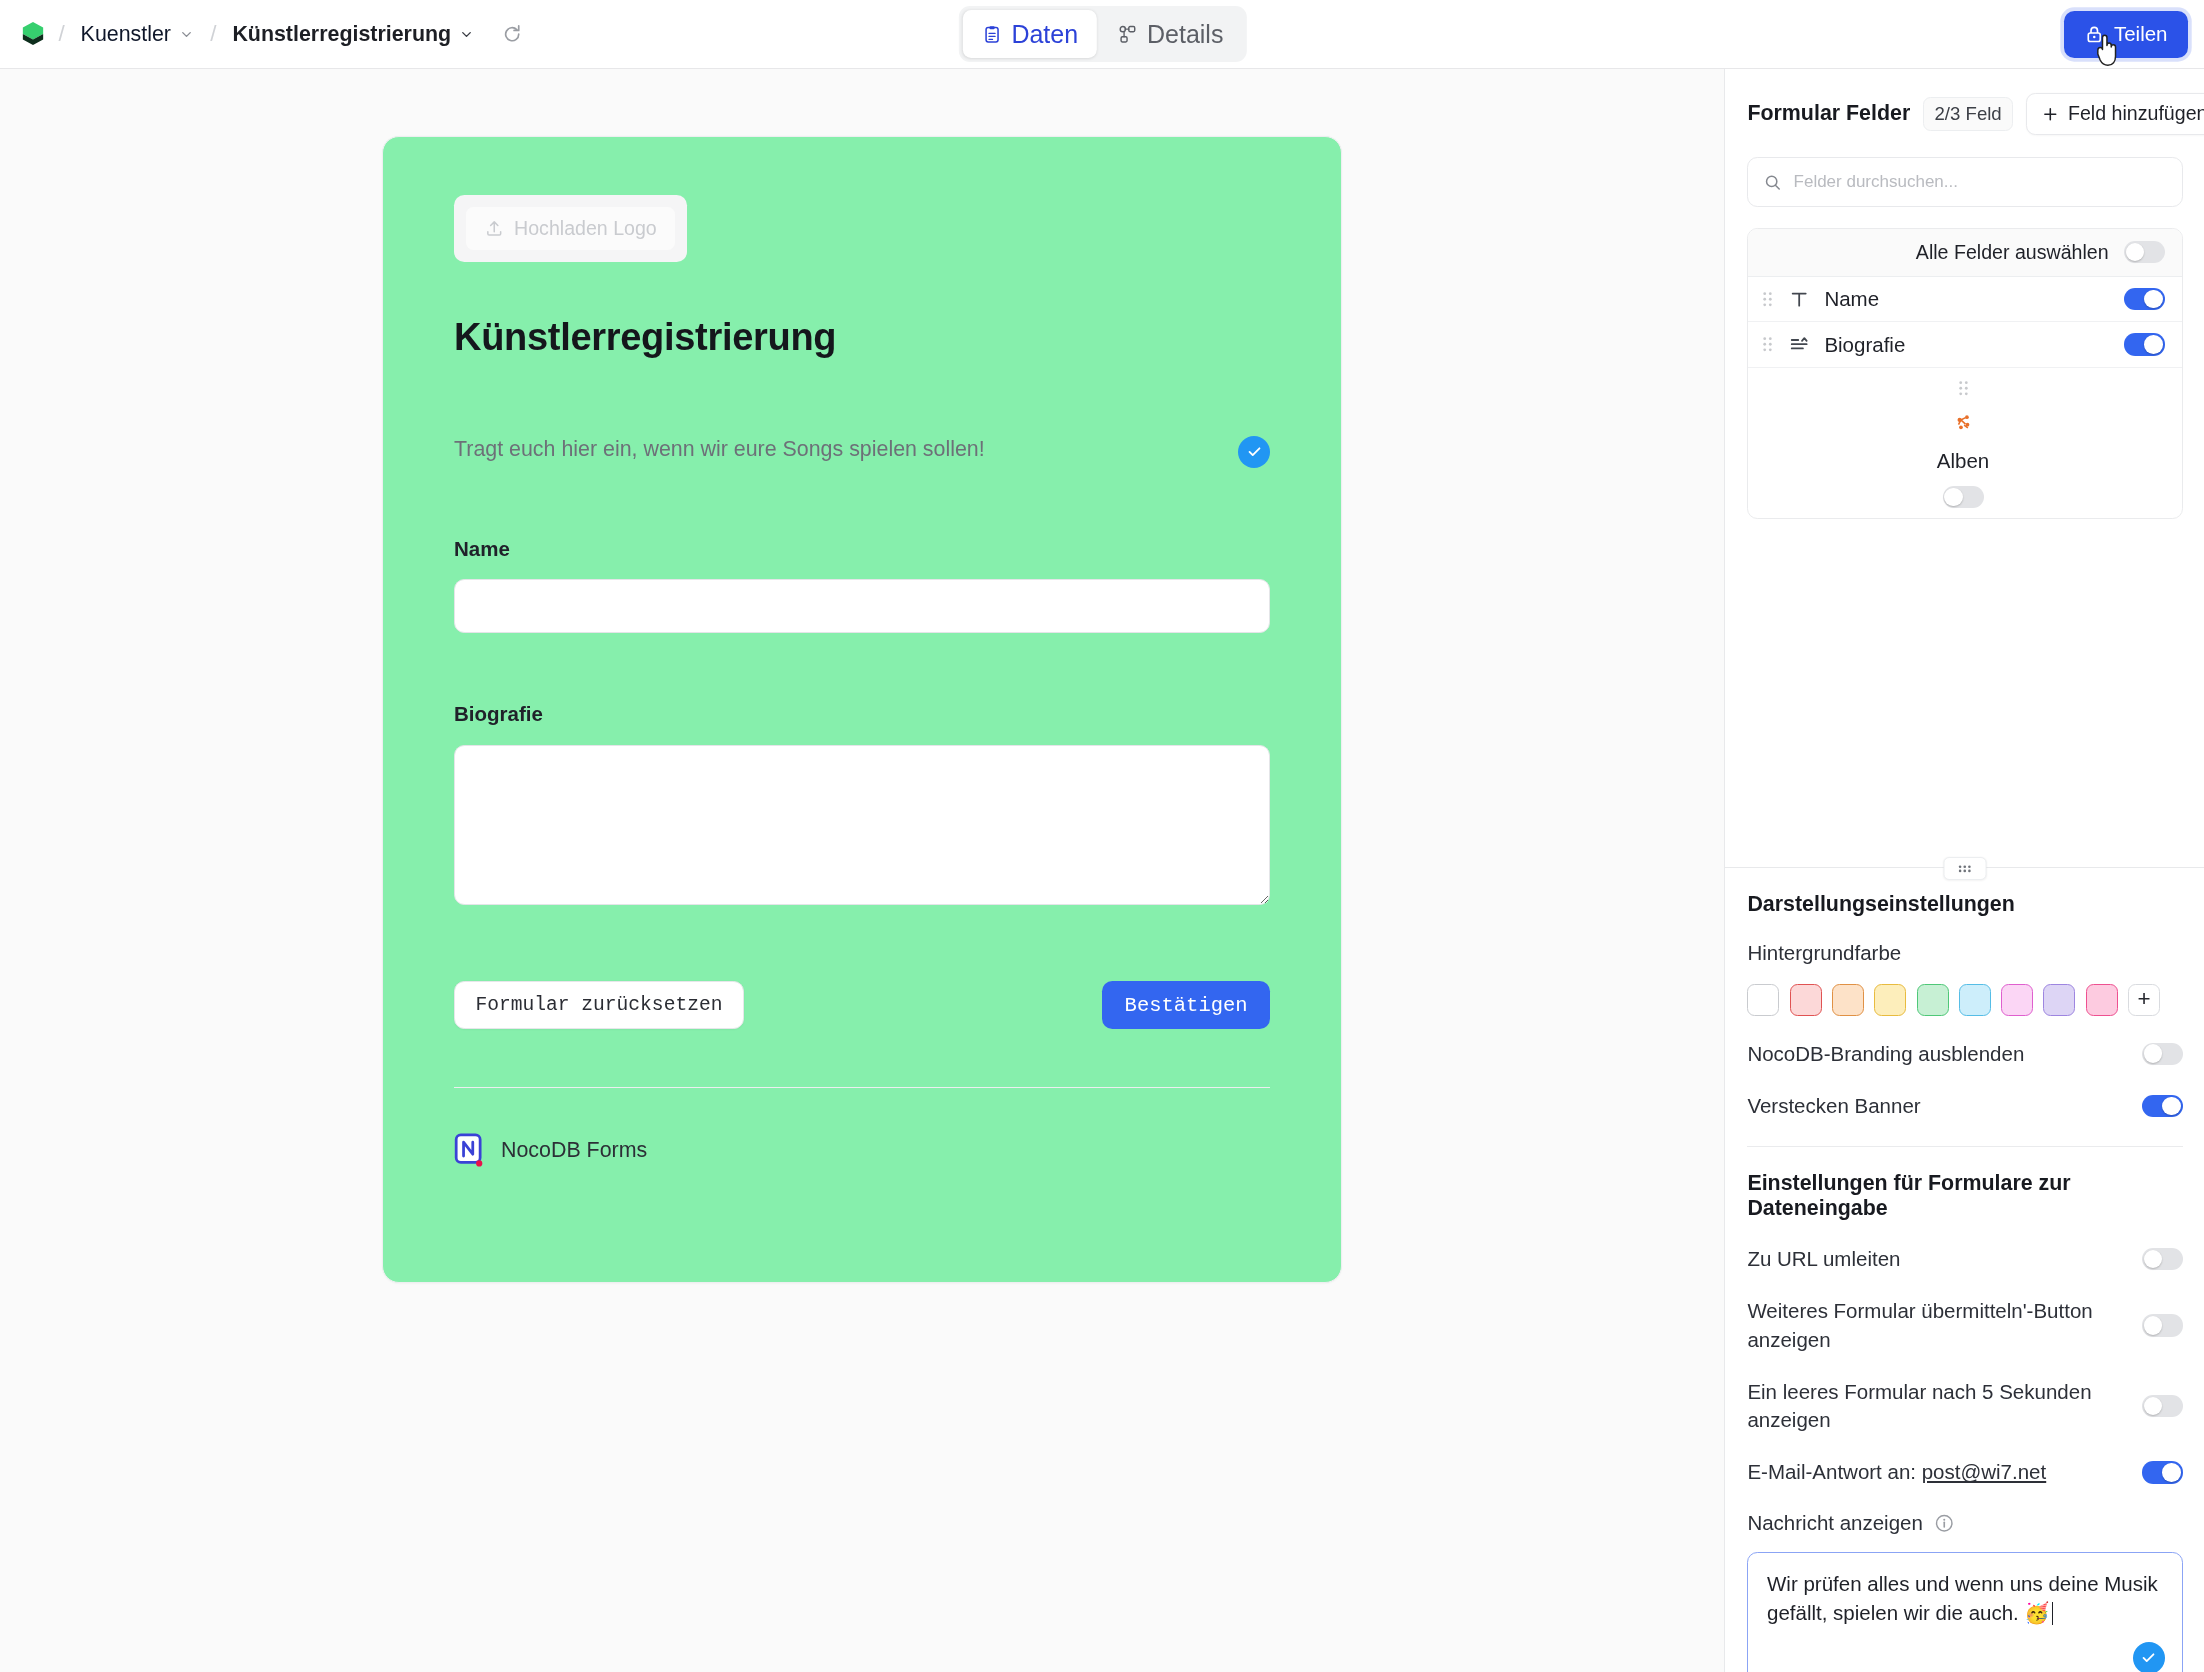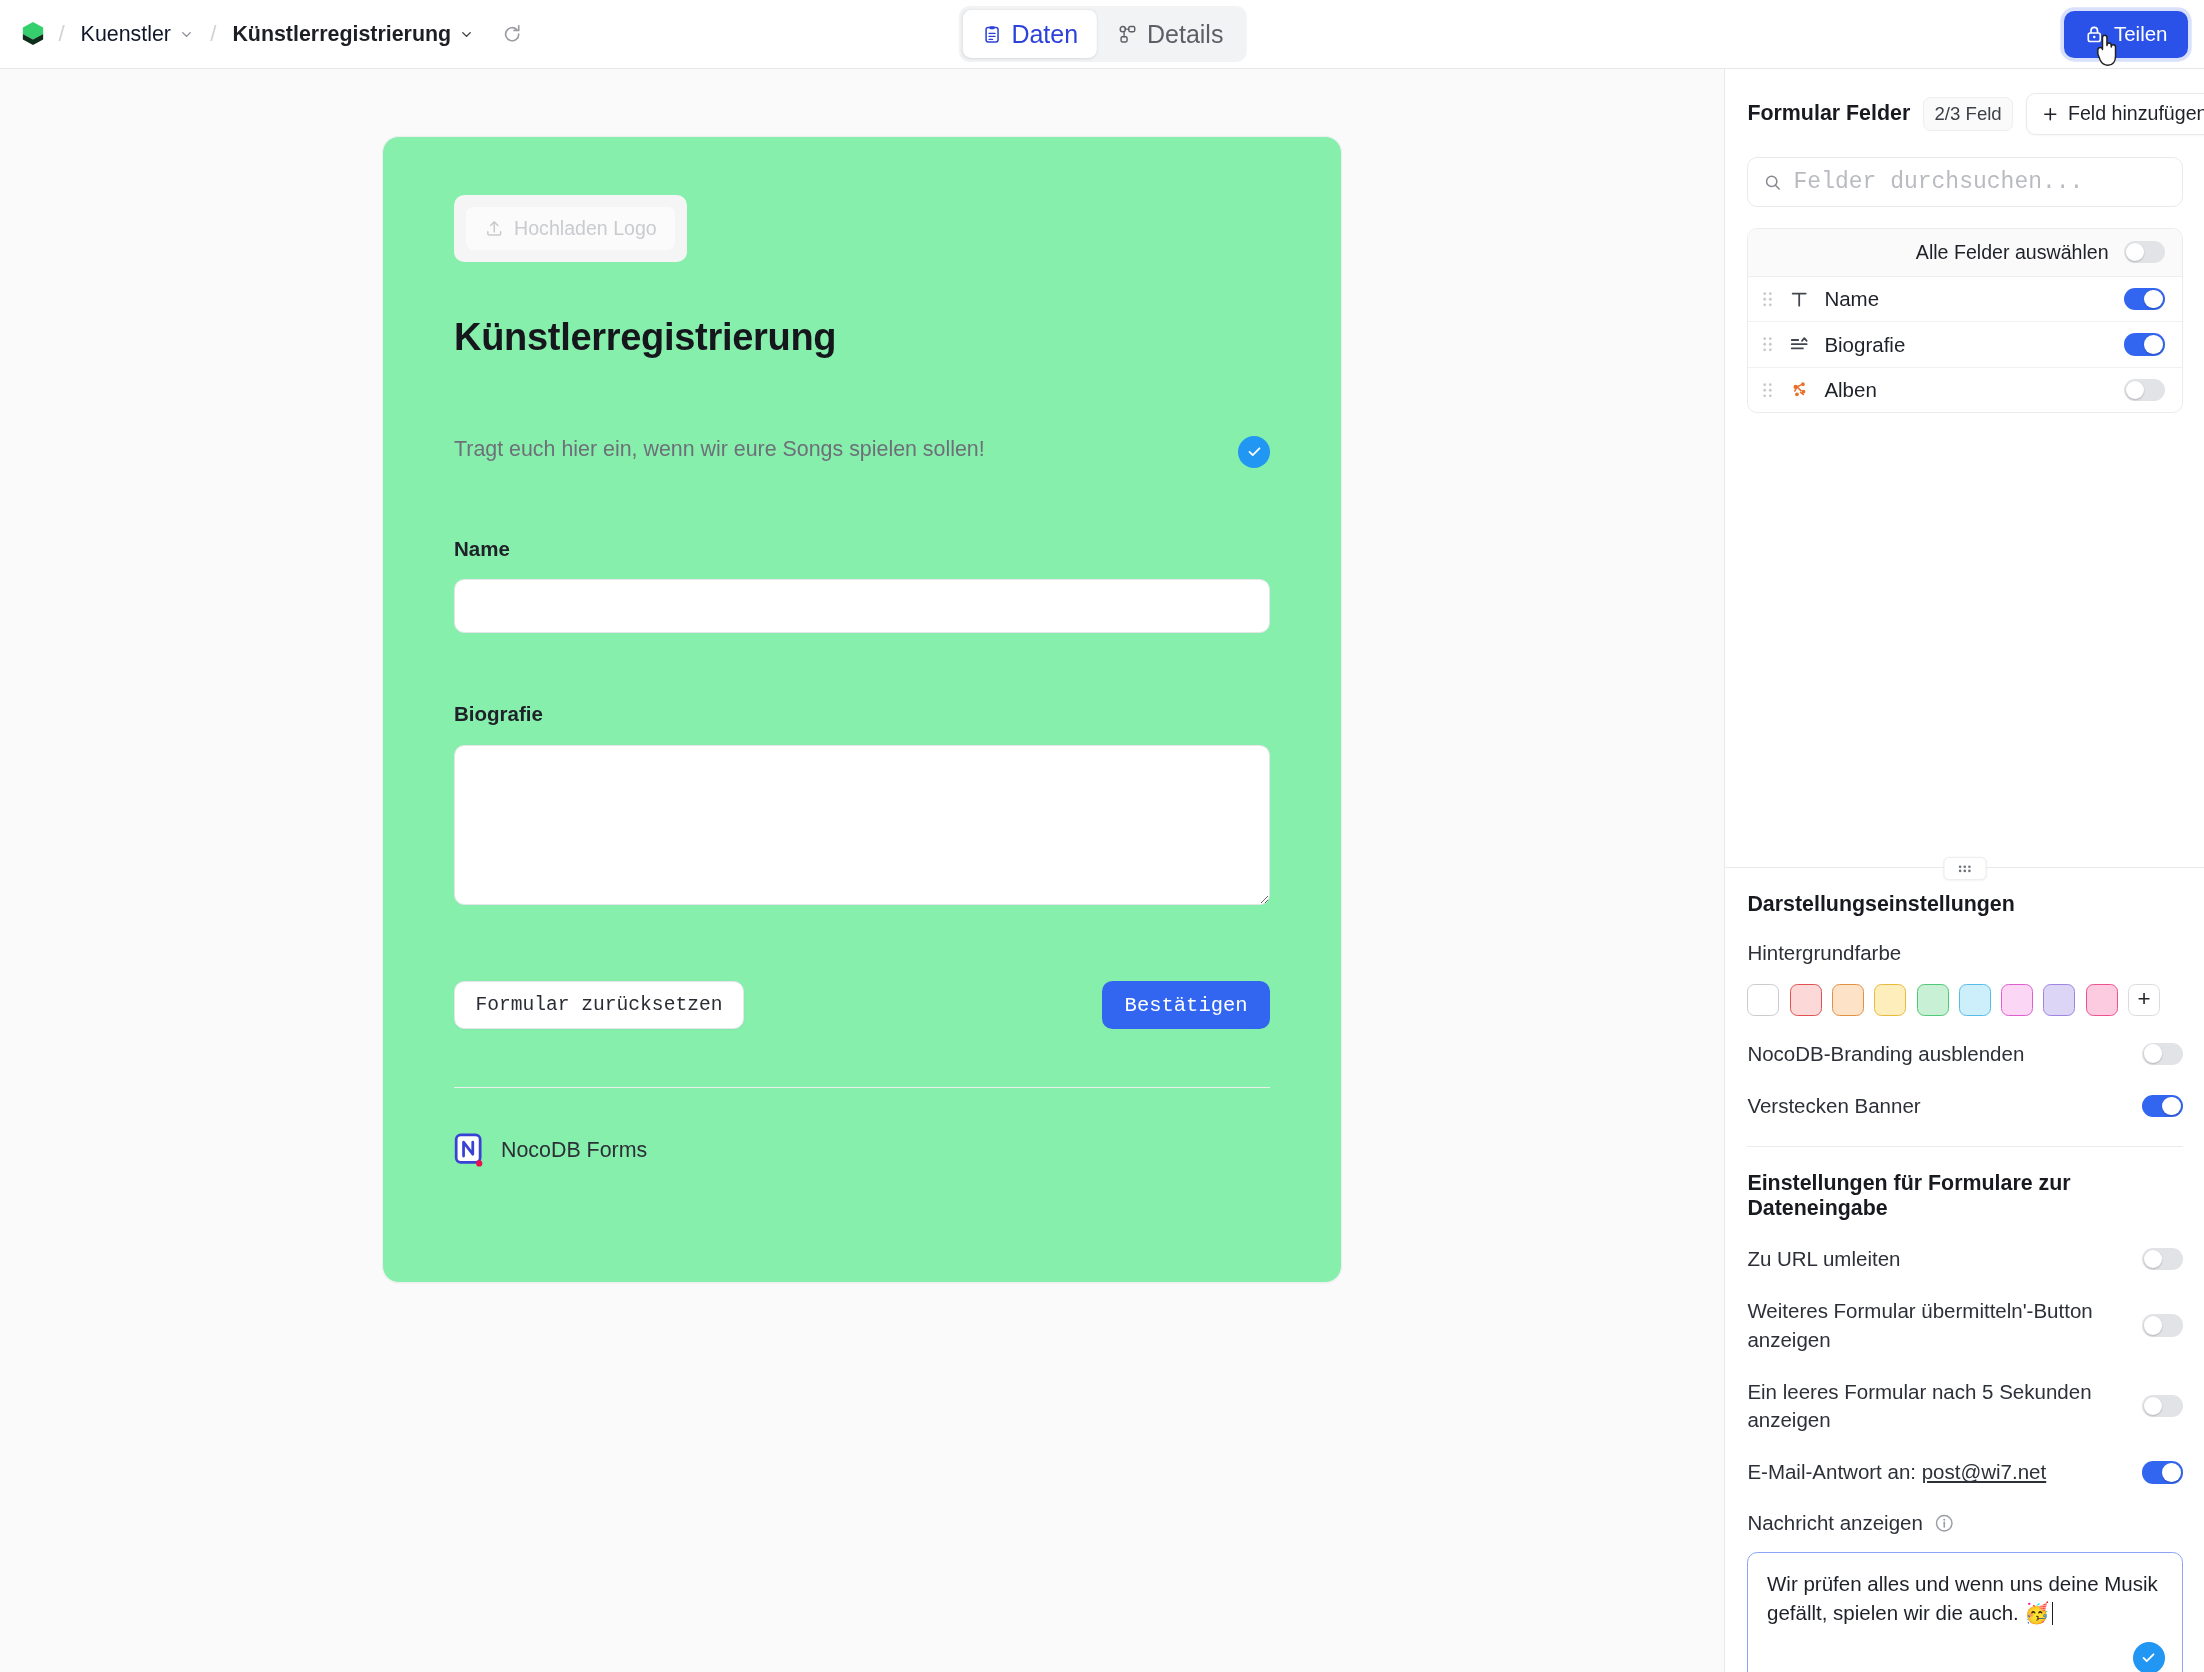--- a/index.html
+++ b/index.html
@@ -132,38 +132,38 @@
     margin-left: auto; display: flex; align-items: center; gap: 8.4px;
     background: #fff; border: 0.9px solid #e8e9ec; border-radius: 9.3px;
     padding: 8.4px 14px; font-size: 19.6px; color: #1f2128; font-family: inherit;
     cursor: pointer; white-space: nowrap; box-shadow: 0 0.9px 1.9px rgba(0,0,0,.03);
   }
   .search-wrap {
     margin-top: 22.4px; display: flex; align-items: center; gap: 11.2px;
     border: 0.9px solid #e8e9ec; border-radius: 10.3px; height: 50px; padding: 0 15px;
   }
   .search-input {
-    border: none; outline: none; font-family: Liberation Mono, monospace; font-size: 23px;
+    border: none; outline: none; font-family: Liberation Sans, sans-serif; font-size: 17px;
     color: #4d7c0f; background: transparent; width: 100%;
   }
   .search-input::placeholder { color: #b9bbc0; }
 
   .fields-box {
     margin-top: 20.5px; border: 0.9px solid #eaebed; border-radius: 10.3px; overflow: hidden;
   }
   .select-all-row {
     background: #fafafa; display: flex; align-items: center; justify-content: flex-end;
     gap: 15px; padding: 12px 17px; border-bottom: 0.9px solid #eceef0;
     font-size: 19.6px; color: #1f2128; cursor: pointer;
   }
   .field-row {
     display: flex; align-items: center; gap: 13px; padding: 10.3px 17px 10.3px 13px;
     border-bottom: 0.9px solid #f0f1f3; cursor: pointer;
   }
-  .field-row:last-child { border-bottom: none; }
+  .field-row:last-child { border-bottom: none; flex-direction: column; }
   .drag-dots { width: 13px; height: 20.5px; flex: none; opacity: .55; }
   .ftype-icon { width: 24px; height: 24px; flex: none; display: flex; align-items: center; justify-content: center; }
   .frow-label { font-size: 20.5px; color: #1f2128; flex: 1; }
 
   
   .tgl { width: 41px; height: 22.4px; border-radius: 11.2px; background: #e2e3e6;
          position: relative; flex: none; cursor: pointer; }
   .tgl .knob { position: absolute; top: 1.9px; left: 1.9px; width: 18.6px; height: 18.6px;
                border-radius: 50%; background: #fff; box-shadow: 0 0.9px 1.9px rgba(0,0,0,.22); }
   .tgl.on { background: #3366f0; }

